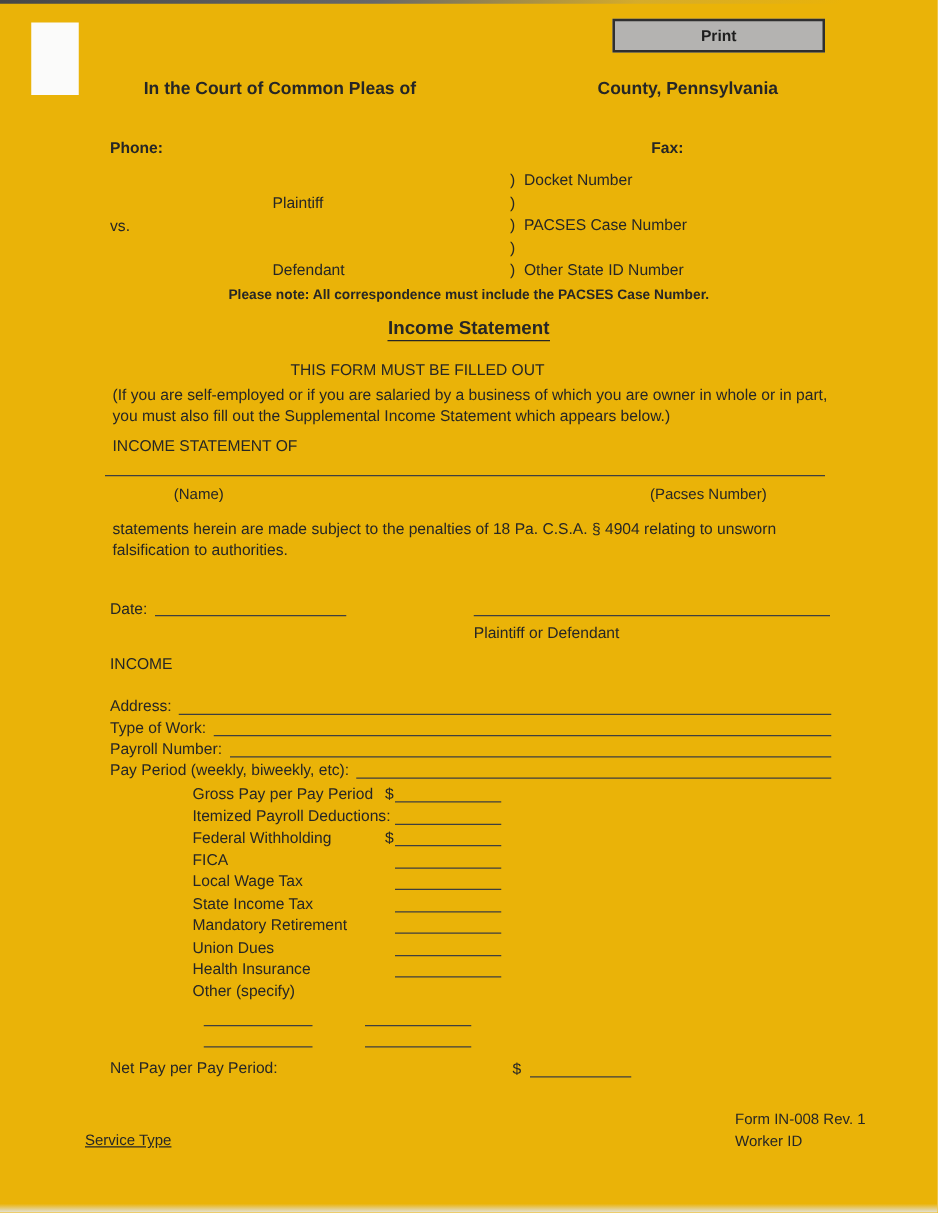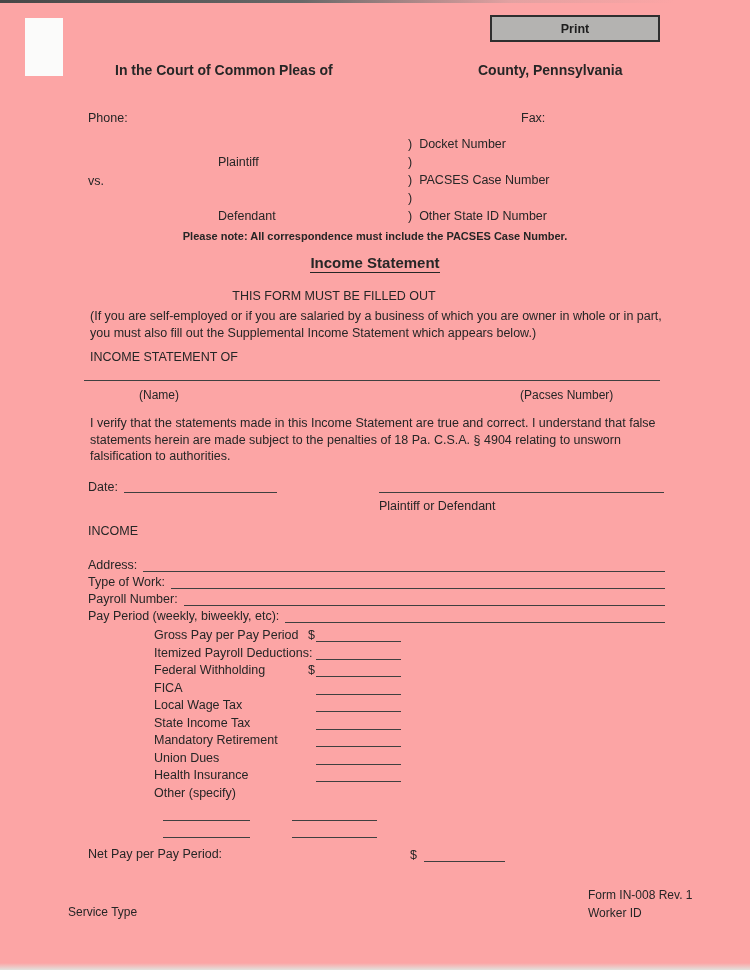--- a/index.html
+++ b/index.html
@@ -1,26 +1,26 @@
 <!DOCTYPE html>
 <html><head>
 <meta charset="utf-8">
 <style>
   html,body{margin:0;padding:0;}
   .page{
     position:relative;
     width:750px;height:970px;
-    background:#fca5a5;
+    background:#eab308;
     font-family:"Liberation Sans", sans-serif;
     color:#262626;
     overflow:hidden;
   }
   .abs{position:absolute;}
   .t{font-size:12.5px;line-height:16px;white-space:nowrap;}
-  .b{font-weight:normal;}
+  .b{font-weight:bold;}
   .hdr{font-size:14px;font-weight:bold;white-space:nowrap;}
   .small{font-size:12px;white-space:nowrap;}
   .note{font-size:11px;font-weight:bold;width:750px;text-align:center;}
   .title-wrap{width:750px;text-align:center;}
   .title{font-size:15px;font-weight:bold;border-bottom:1.6px solid #262626;padding-bottom:1px;display:inline-block;}
   .subtitle{font-size:12.5px;width:668px;text-align:center;}
   .para{font-size:12.5px;line-height:16.5px;white-space:nowrap;}
   .hline{height:0;border-top:1.6px solid #3f3f3f;}
   .frow{position:absolute;left:88px;width:577px;display:flex;align-items:flex-end;height:17px;}
   .frow .flabel{font-size:12.5px;line-height:17px;white-space:nowrap;}
@@ -92,21 +92,20 @@
     <div>you must also fill out the Supplemental Income Statement which appears below.)</div>
   </div>
 
   <div class="abs t" style="left:90px;top:349px;">INCOME STATEMENT OF</div>
 
   <div class="abs hline" style="left:84px;top:380px;width:576px;"></div>
   <div class="abs small" style="left:139px;top:388px;">(Name)</div>
   <div class="abs small" style="left:520px;top:388px;">(Pacses Number)</div>
 
   <div class="abs para" style="left:90px;top:415px;">
-    <div>I verify that the statements made in this Income Statement are true and correct. I understand that false</div>
     <div>statements herein are made subject to the penalties of 18 Pa. C.S.A. § 4904 relating to unsworn</div>
     <div>falsification to authorities.</div>
   </div>
 
   <div class="abs t" style="left:88px;top:479px;">Date:</div>
   <div class="abs hline" style="left:124px;top:492px;width:153px;border-top-width:1.4px;"></div>
   <div class="abs hline" style="left:379px;top:492px;width:285px;border-top-width:1.4px;"></div>
   <div class="abs t" style="left:379px;top:498px;">Plaintiff or Defendant</div>
 
   <div class="abs t" style="left:88px;top:523px;">INCOME</div>
@@ -180,17 +179,17 @@
   <div class="bline" style="left:163px;top:820px;width:87px;"></div>
   <div class="bline" style="left:292px;top:820px;width:85px;"></div>
   <div class="bline" style="left:163px;top:837px;width:87px;"></div>
   <div class="bline" style="left:292px;top:837px;width:85px;"></div>
 
   <div class="abs t" style="left:88px;top:846px;">Net Pay per Pay Period:</div>
   <div class="abs t" style="left:410px;top:847px;">$</div>
   <div class="bline" style="left:424px;top:861px;width:81px;"></div>
 
   <div class="abs small" style="left:588px;top:888px;">Form IN-008 Rev. 1</div>
-  <div class="abs small" style="left:68px;top:905px;">Service Type</div>
+  <div class="abs small" style="left:68px;top:905px;text-decoration:underline;">Service Type</div>
   <div class="abs small" style="left:588px;top:906px;text-align:center;">Worker ID</div>
 
   <div class="edge-bottom"></div>
 </div>
 
 </body></html>

